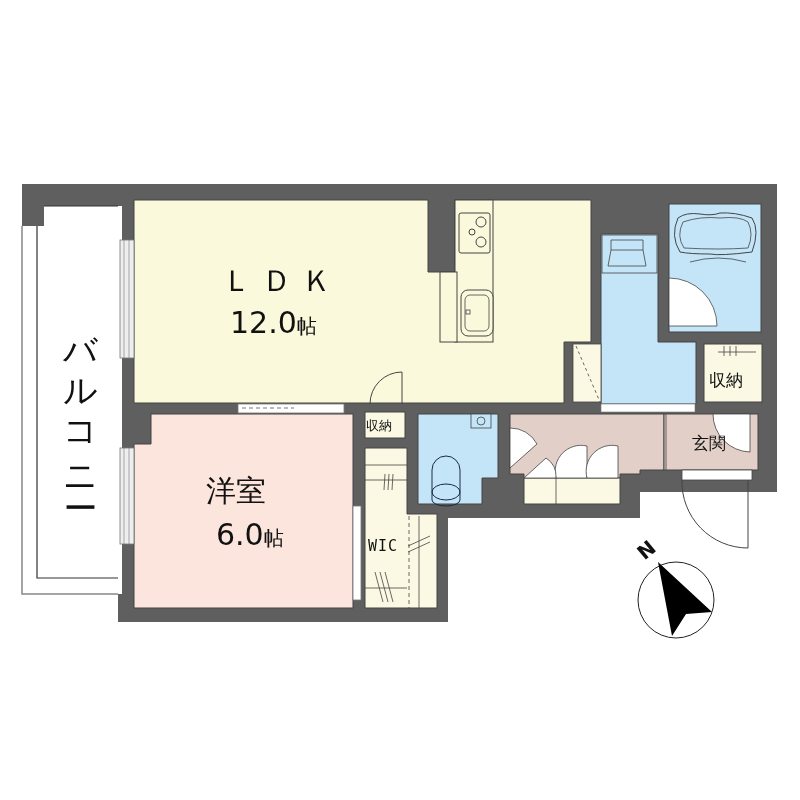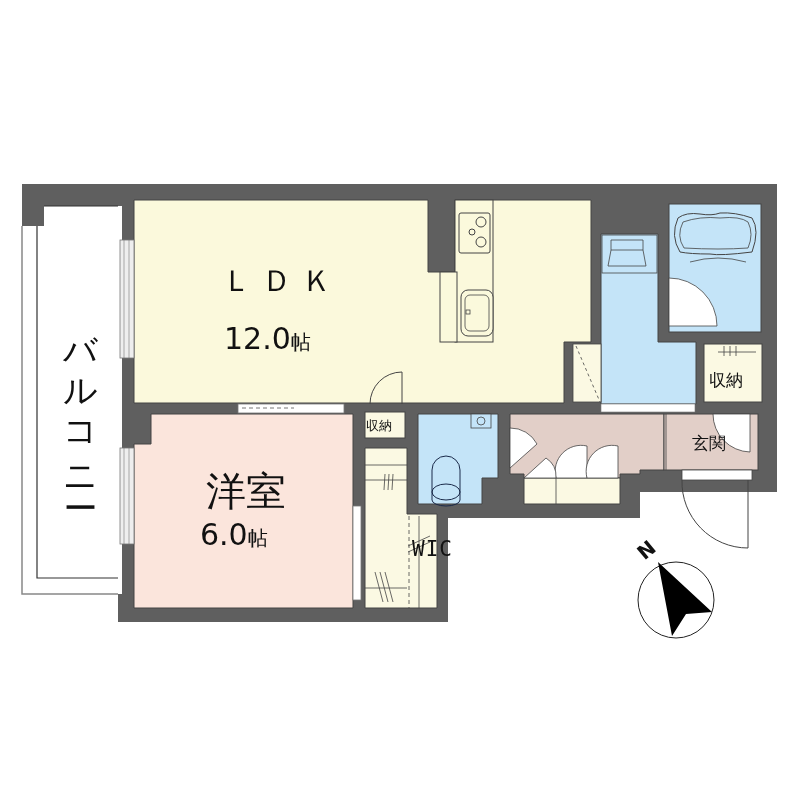--- a/index.html
+++ b/index.html
@@ -2,25 +2,25 @@
 <html><head>
   <meta charset="utf-8">
   <style>
     html, body { margin: 0; padding: 0; background: #ffffff; }
     body { width: 800px; height: 800px; position: relative; overflow: hidden; font-family: "DejaVu Sans", sans-serif; }
     #plan { position: absolute; left: 0; top: 0; }
     .lbl { position: absolute; color: #111; font-family: "DejaVu Sans", sans-serif; text-align: center; white-space: nowrap; }
     .big { font-size: 30px; letter-spacing: 10px; line-height: 38px; }
     .area { font-size: 30px; line-height: 34px; }
     .area .unit { font-size: 20px; }
-    .mid { font-size: 40px; line-height: 34px; }
+    .mid { font-size: 30px; line-height: 34px; }
     .sm { font-size: 17px; line-height: 20px; }
     .xs { font-size: 13px; line-height: 15px; }
     .vert { writing-mode: vertical-rl; font-size: 34px; letter-spacing: 6px; }
-    .wic { font-size: 21px; font-family: "DejaVu Sans Mono", monospace; letter-spacing: 1px; margin-left: 44px; }
+    .wic { font-size: 15px; font-family: "DejaVu Sans Mono", monospace; letter-spacing: 1px; }
   </style>
 </head>
 <body>
 
 <svg id="plan" width="800" height="800" viewBox="0 0 800 800">
 
   <g>
     <path d="M22,184 H777 V492 H760 V492 L640,492 V518 H448 V622 H118 V594 H22 Z" fill="#5f5f5f"></path>
   </g>
 
@@ -136,24 +136,24 @@
     <path d="M669,278 A48,48 0 0 1 717,326 H669 Z" fill="#fff" stroke="#444" stroke-width="0.8"></path>
   </g>
 
   <g>
     <circle cx="676" cy="600" r="38" fill="#fff" stroke="#222" stroke-width="1"></circle>
     <path d="M658,562 L712,612 L686,614 L672,636 Z" fill="#000"></path>
   </g>
 </svg>
 
 <div class="lbl big" style="left:222px;top:262px;">ＬＤＫ</div>
-<div class="lbl area" style="left:224px;top:306px;margin-top:16px;"><span>12.0</span><span class="unit">帖</span></div>
+<div class="lbl area" style="left:230px;top:306px;"><span>12.0</span><span class="unit">帖</span></div>
 
 <div class="lbl mid" style="left:206px;top:474px;">洋室</div>
-<div class="lbl area" style="left:200px;top:518px;"><span>6.0</span><span class="unit">帖</span></div>
+<div class="lbl area" style="left:216px;top:518px;"><span>6.0</span><span class="unit">帖</span></div>
 
 <div class="lbl vert" style="left:58px;top:312px;">バルコニー</div>
 
 <div class="lbl xs" style="left:366px;top:418px;">収納</div>
 <div class="lbl wic" style="left:368px;top:537px;">WIC</div>
 <div class="lbl sm" style="left:709px;top:370px;">収納</div>
 <div class="lbl sm" style="left:668px;top:433px;padding-left:24px;">玄関</div>
 <div class="lbl" style="left:638px;top:538px;font-size:20px;font-weight:bold;transform:rotate(-40deg);">N</div>
 
 </body></html>

